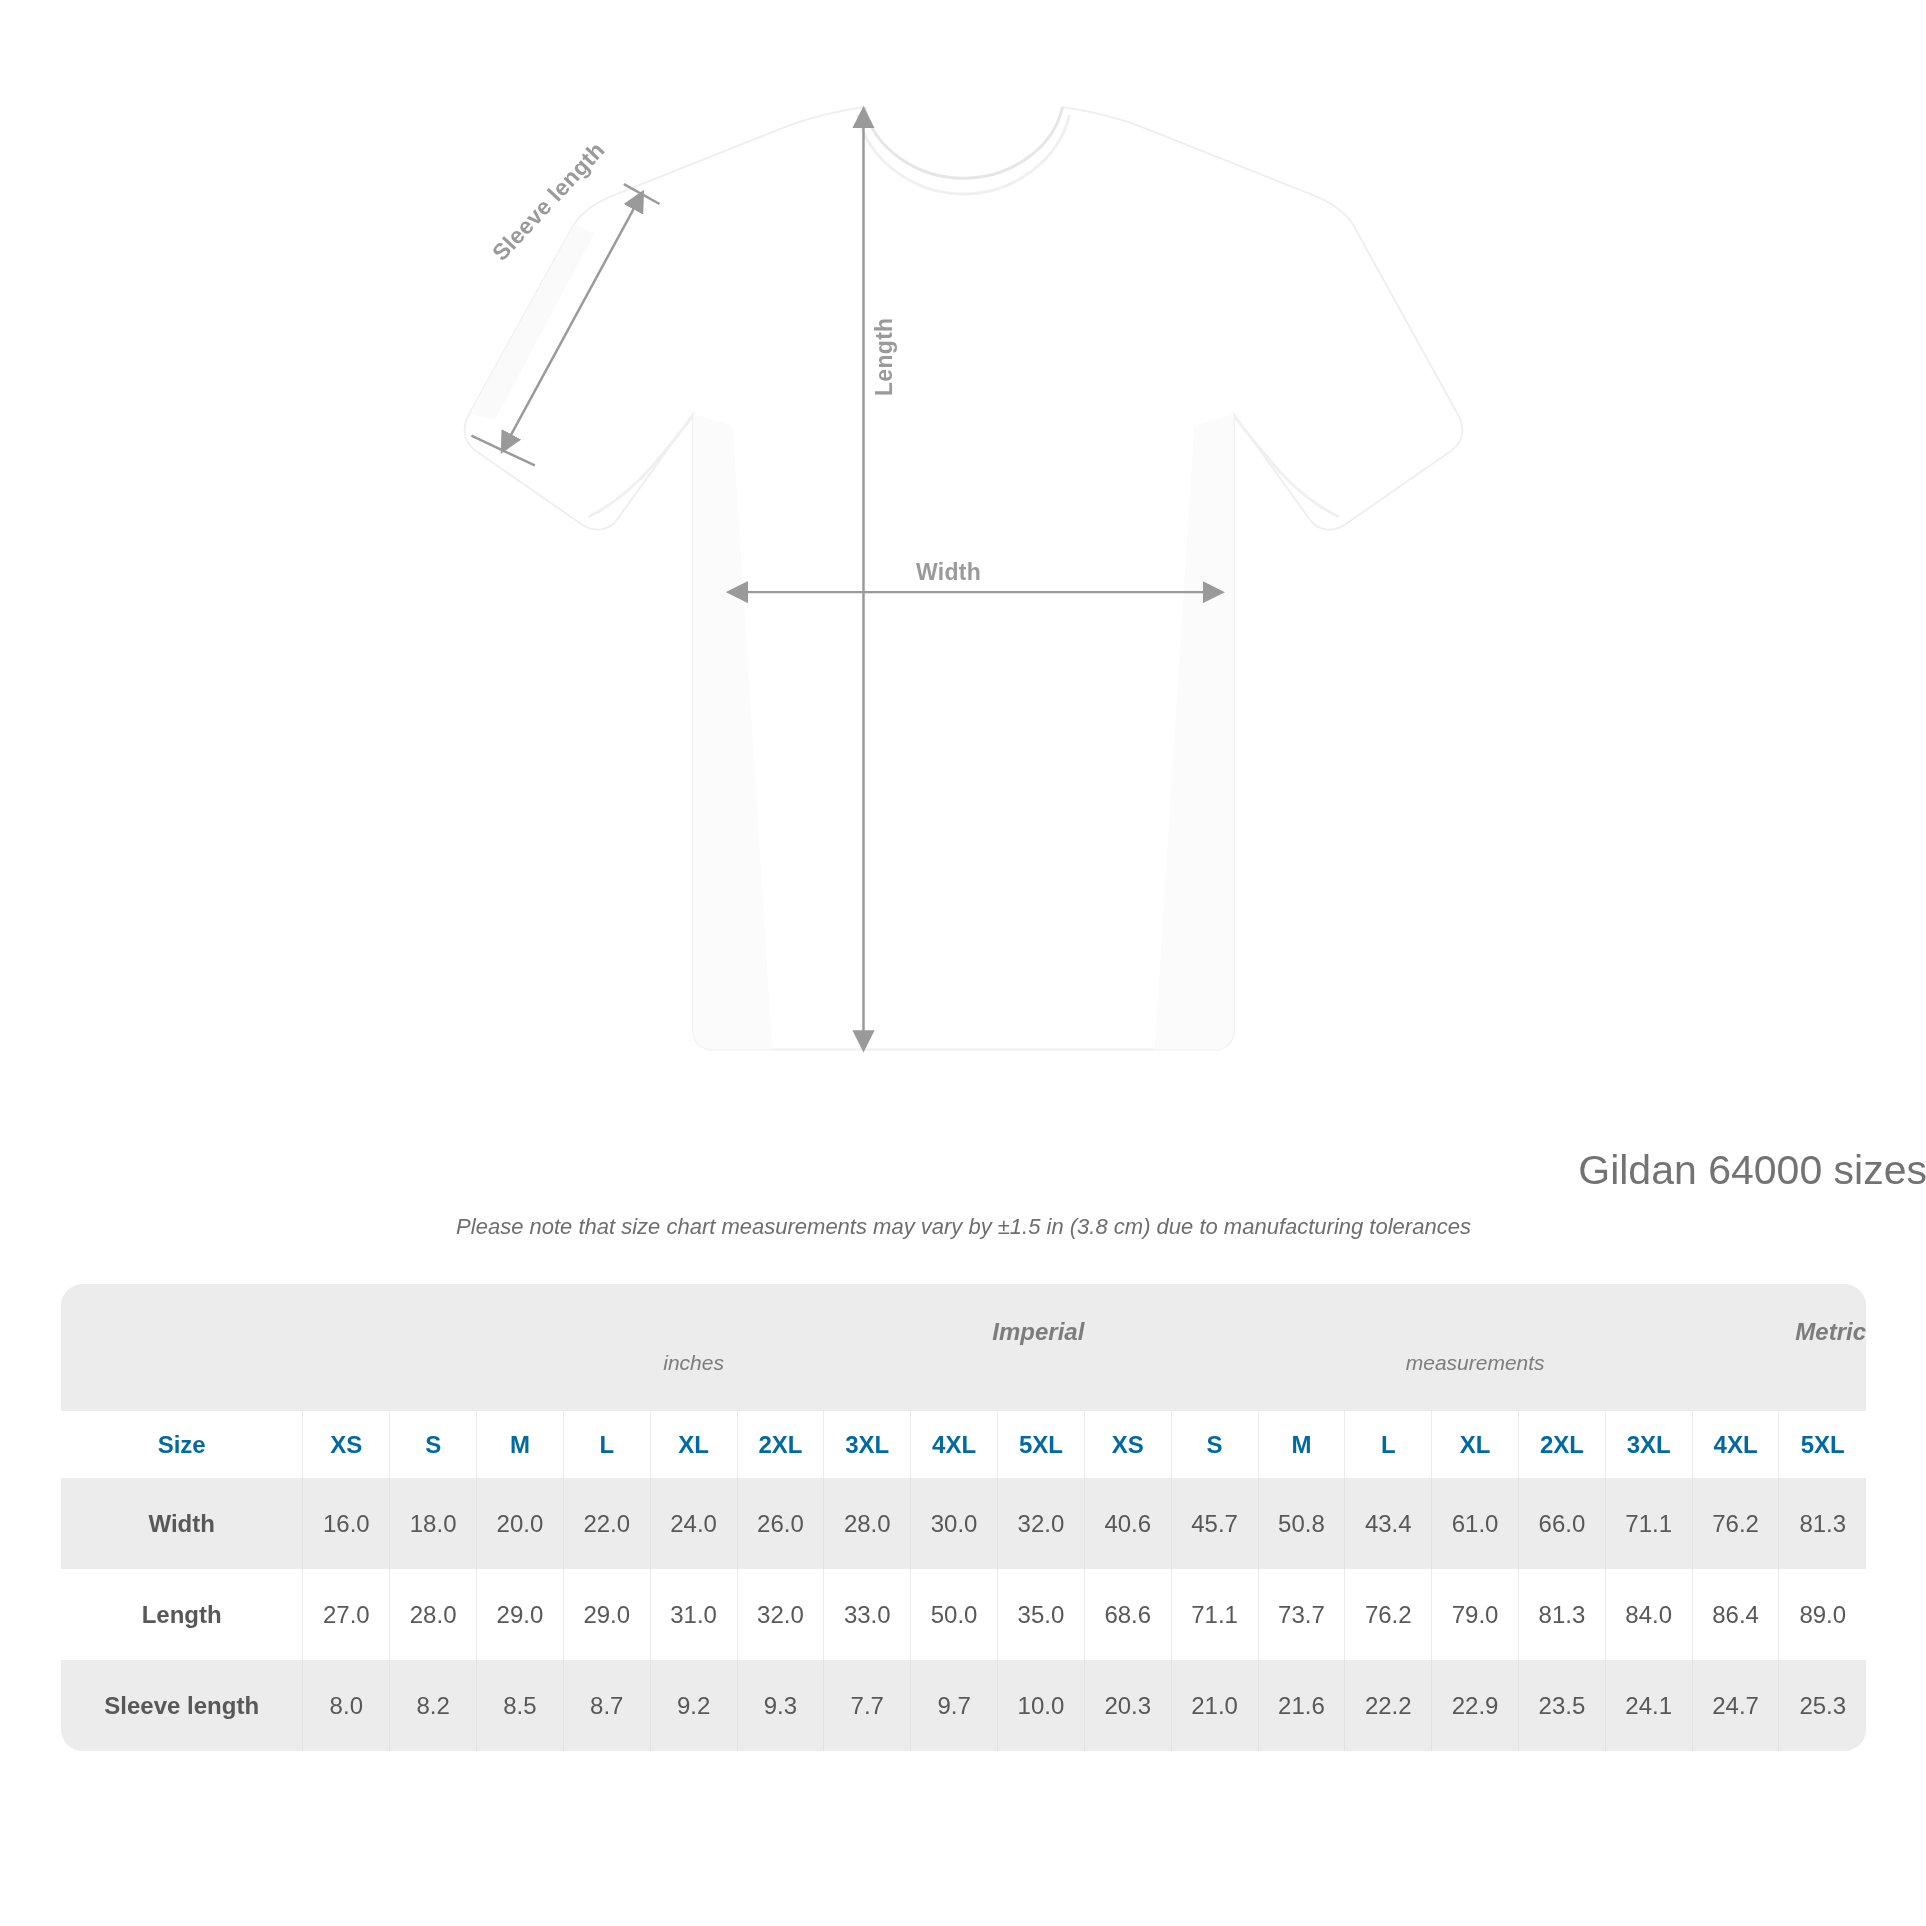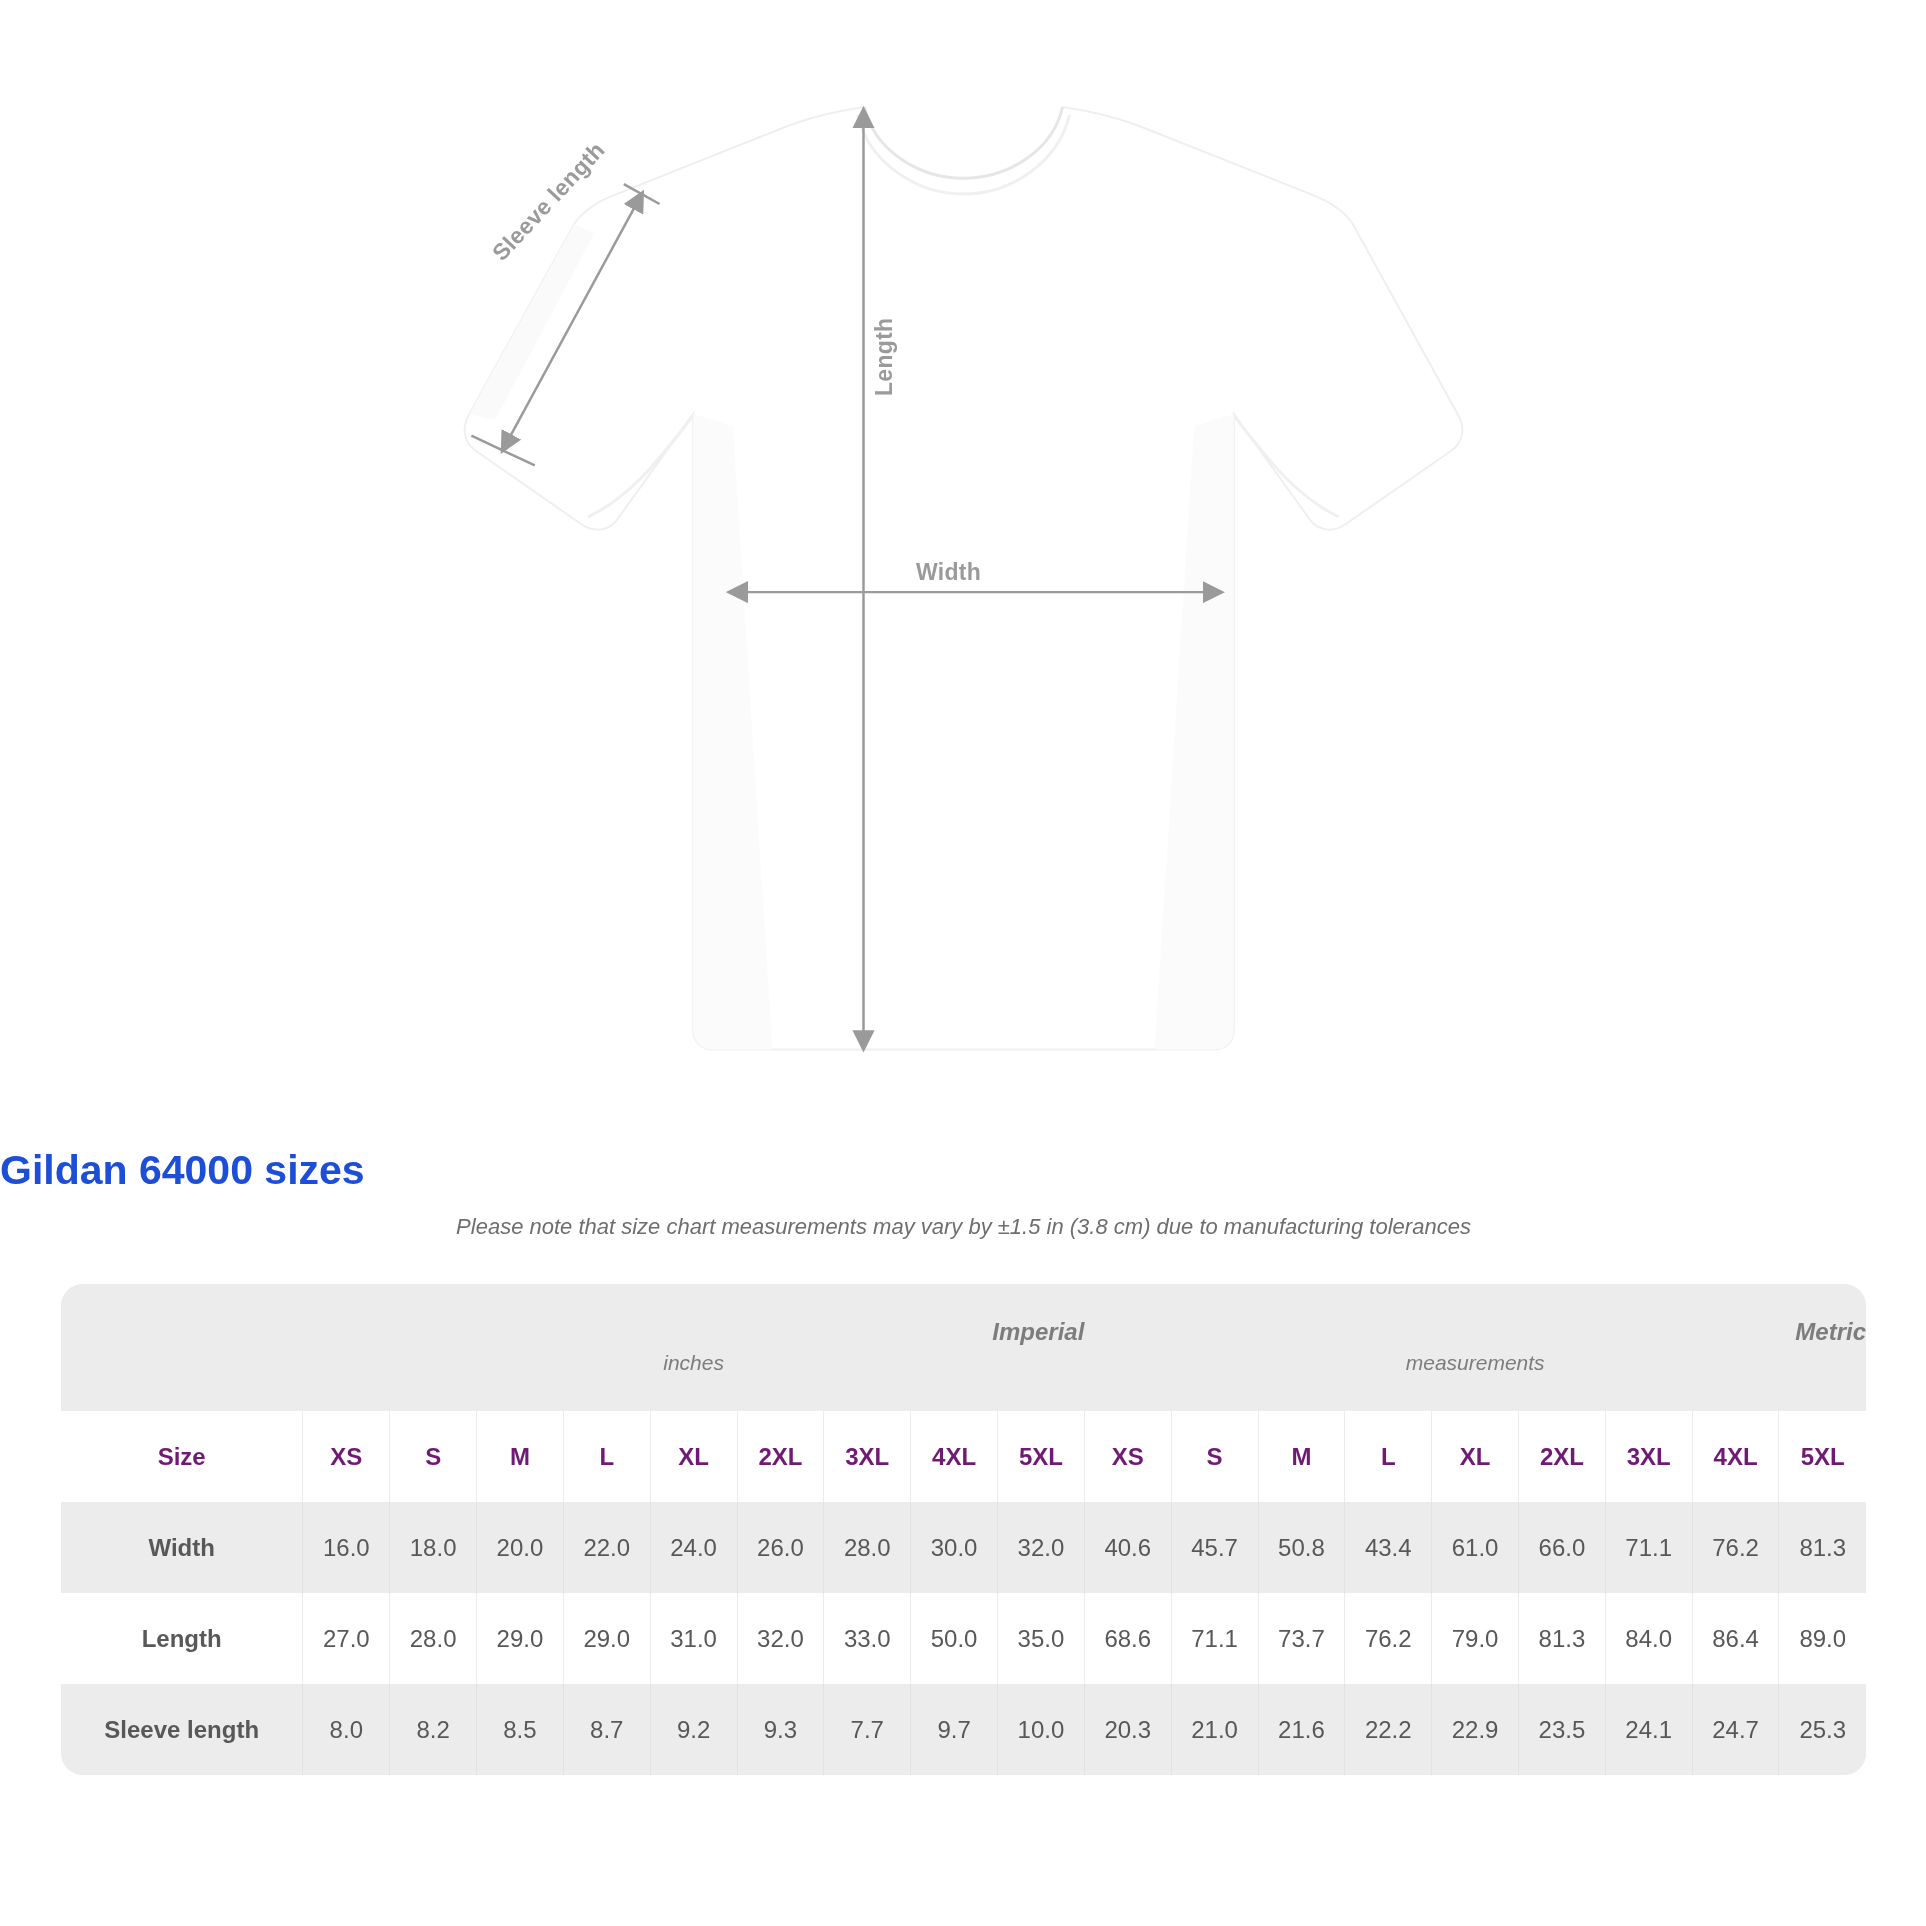--- a/index.html
+++ b/index.html
@@ -50,24 +50,24 @@
   }
   .label-sleeve {
     left: 487px;
     top: 248px;
     transform: rotate(-47deg);
     transform-origin: left top;
   }
 
   
   .title {
-    text-align: left;
+    text-align: right;
     font-size: 41px;
-    font-weight: bold;
-    color: #1d4ed8;
+    font-weight: normal;
+    color: #737373;
     margin-top: 38px;
   }
   .subtitle {
     text-align: center;
     font-size: 22px;
     font-style: italic;
     color: #6e6e6e;
     margin-top: 20px;
   }
 
@@ -100,25 +100,25 @@
     line-height: 1.25;
     text-align: right;
   }
   .unit-head .unit-sub {
     font-size: 21px;
     font-style: italic;
     color: #7d7d7d;
     line-height: 1.5;
   }
   .row-size td, .row-size th {
-    height: 91px;
+    height: 67px;
     background: #ffffff;
     font-size: 24px;
     font-weight: bold;
-    color: #701a75;
+    color: #0369a1;
   }
   .row-data td {
     height: 91px;
     font-size: 24px;
     color: #585858;
   }
   .row-data.alt td {
     background: #ececec;
   }
   .row-data.plain td {

